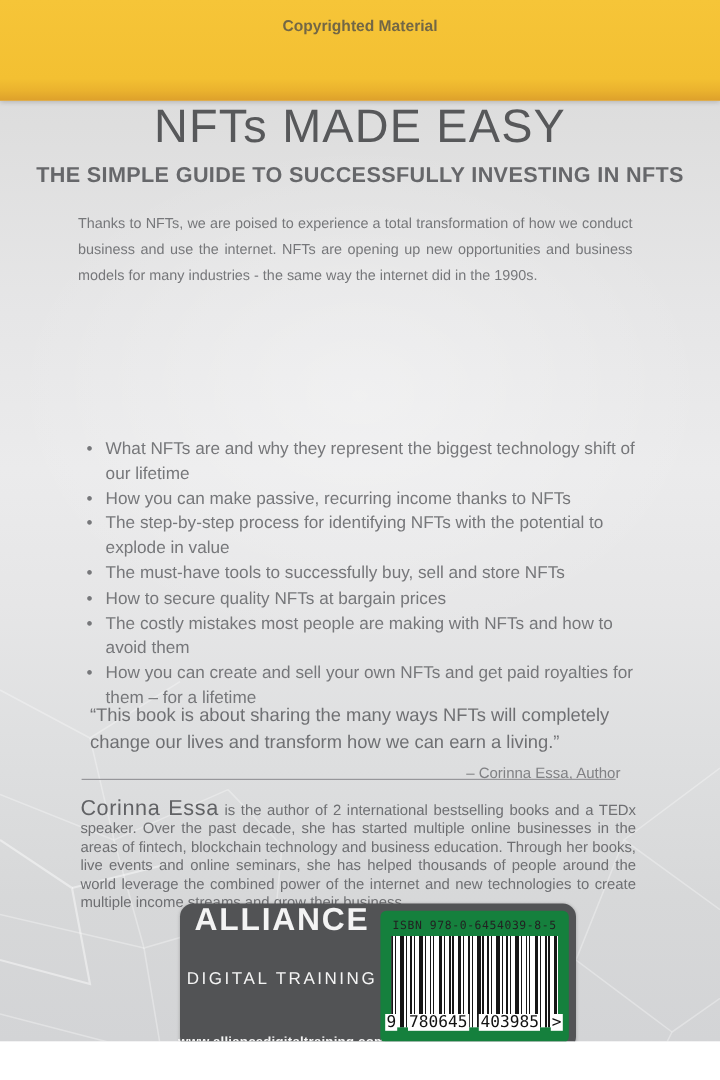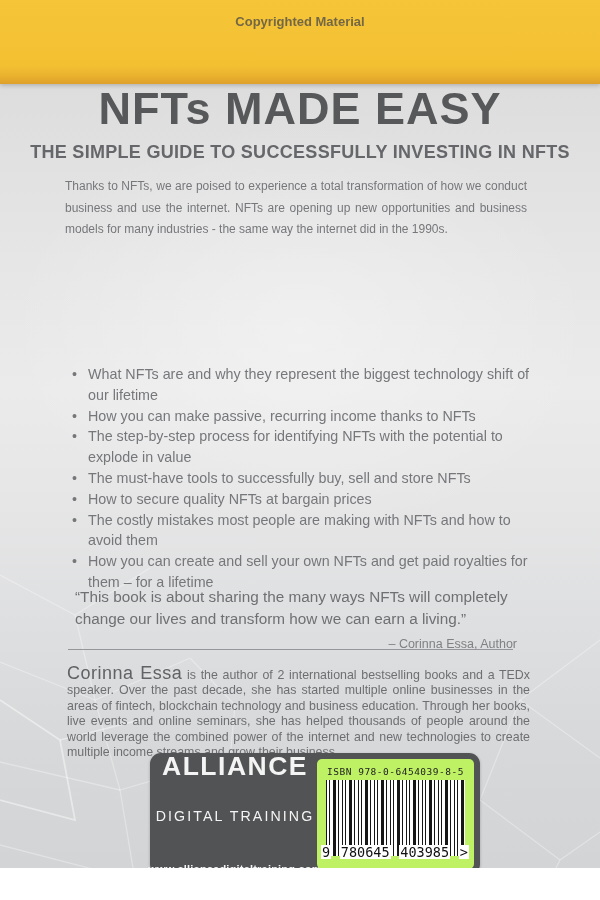--- a/index.html
+++ b/index.html
@@ -31,21 +31,21 @@
     position: absolute; left: 0; top: 14px; width: 100%;
     text-align: center;
     font-size: 13px; font-weight: bold;
     color: rgba(92, 87, 72, 0.85);
   }
 
   
   .title-block { position: absolute; left: 0; top: 86px; width: 100%; text-align: center; }
   .book-title {
     margin: 0;
-    font-size: 45px; font-weight: bold; letter-spacing: 1px;
+    font-size: 39px; font-weight: normal; letter-spacing: 1px;
     color: #57585a; line-height: 1;
   }
   .book-subtitle {
     margin: 11px 0 0 0;
     font-size: 18px; font-weight: bold; letter-spacing: 0.3px;
     color: #66676a;
   }
 
   
   .intro { position: absolute; left: 65px; top: 176px; width: 462px; }
@@ -109,21 +109,21 @@
     position: absolute; left: 0; top: 0; bottom: 0; width: 170px;
     display: flex; flex-direction: column; align-items: center; justify-content: space-between;
     color: #f4f4f4;
   }
   .brand-name { font-size: 26.5px; font-weight: bold; letter-spacing: 1.5px; line-height: 1; }
   .brand-tagline { font-size: 14.2px; letter-spacing: 2.1px; margin-top: 3px; line-height: 1; }
   .brand-url { font-size: 11px; font-weight: bold; margin-top: 14px; letter-spacing: 0.2px; }
 
   .barcode-box {
     position: absolute; right: 6px; top: 6px; width: 157px; height: 110px;
-    background: #bef264; border-radius: 5px;
+    background: #15803d; border-radius: 5px;
   }
   .isbn-label {
     margin-top: 7px; text-align: center;
     font-family: "DejaVu Sans Mono", "Liberation Mono", monospace;
     font-size: 9.5px; letter-spacing: 0.5px; color: #222;
     white-space: nowrap;
   }
   .barcode {
     position: relative;
     margin: 3px 9px 0 9px; height: 76px;

